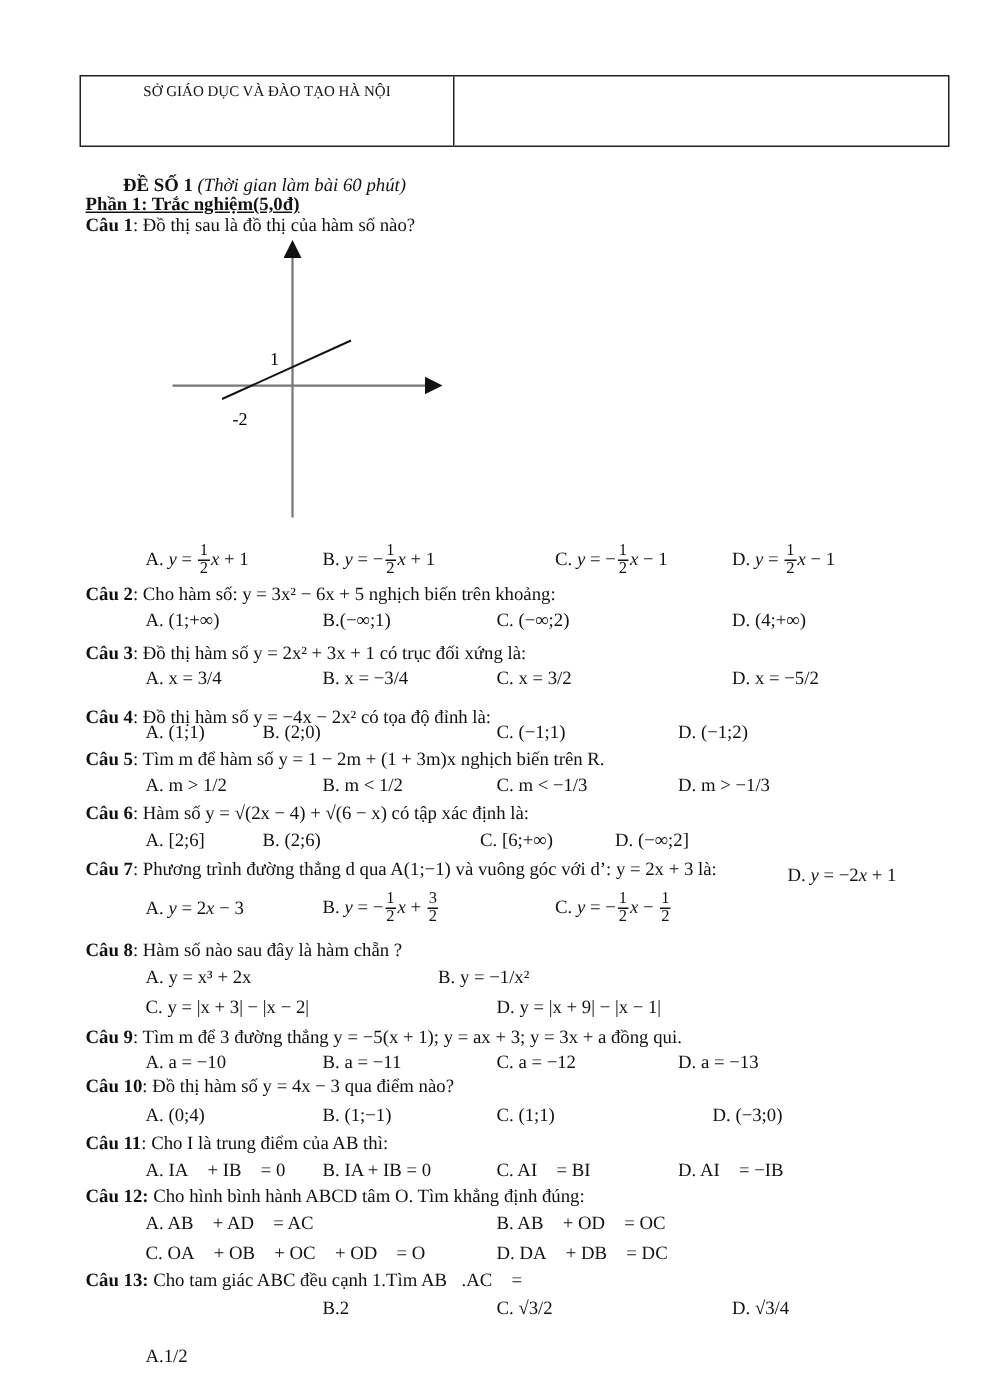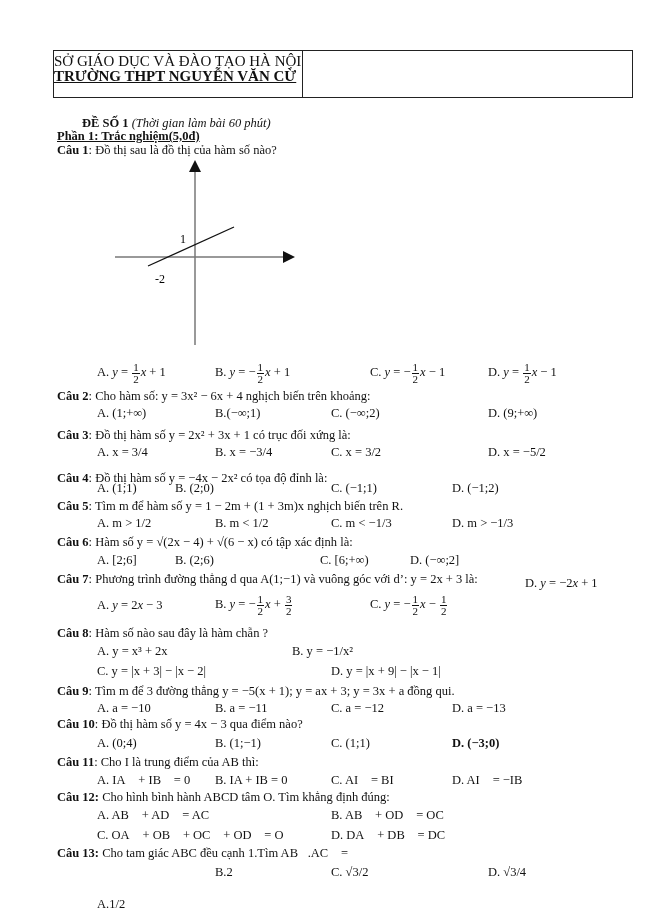--- a/index.html
+++ b/index.html
@@ -1,37 +1,36 @@
 <!DOCTYPE html>
 <html><head>
 <meta charset="utf-8">
 <style>
   html, body { margin: 0; padding: 0; background: #fff; }
   body { width: 670px; height: 922px; position: relative; font-family: "Liberation Serif", "DejaVu Serif", serif; color: #111; font-size: 12.5px; overflow: hidden; }
   .hdr { position: absolute; left: 53px; top: 50px; width: 578px; height: 46px; border: 1px solid #222; display: flex; }
-  .hdr .col { flex: 1; font-size: 15px; line-height: 15px; padding-top: 3px; }
+  .hdr .col { flex: 1; text-align: center; font-size: 10px; line-height: 15px; padding-top: 3px; }
   .hdr .col.left { border-right: 1px solid #222; width: 248px; flex: none; }
   .hdr .school { font-weight: bold; text-decoration: underline; }
   .abs { position: absolute; white-space: nowrap; }
   .b { font-weight: bold; }
   .i { font-style: italic; }
   .u { text-decoration: underline; }
   .m { font-style: italic; }
   .frac { display: inline-block; vertical-align: middle; text-align: center; font-size: 11px; line-height: 11px; margin: 0 1px; }
   .frac span { display: block; }
   .frac .num { border-bottom: 1px solid #111; padding: 0 1px; }
   .graph { position: absolute; left: 110px; top: 160px; width: 200px; height: 200px; }
 </style>
 </head>
 <body>
 
 <div class="hdr">
   <div class="col left">
     <div>SỞ GIÁO DỤC VÀ ĐÀO TẠO HÀ NỘI</div>
-    <div class="school">TRƯỜNG THPT NGUYỄN VĂN CỪ</div>
   </div>
 </div>
 
 <div class="abs" style="left:82px; top:116px;">
   <span class="b">ĐỀ SỐ 1</span>
   <span class="i">(Thời gian làm bài 60 phút)</span>
 </div>
 <div class="abs b u" style="left:57px; top:129px;">Phần 1: Trắc nghiệm(5,0đ)</div>
 
 <div class="abs" style="left:57px; top:143px;">
@@ -50,26 +49,26 @@
   <text x="70" y="83" font-size="12" font-family="Liberation Serif, serif">1</text>
   <text x="45" y="123" font-size="12" font-family="Liberation Serif, serif">-2</text>
 </svg>
 
 <div class="abs" style="left:97px; top:362px;">A. <span class="m">y</span> = <span class="frac"><span class="num">1</span><span>2</span></span><span class="m">x</span> + 1</div>
 <div class="abs" style="left:215px; top:362px;">B. <span class="m">y</span> = −<span class="frac"><span class="num">1</span><span>2</span></span><span class="m">x</span> + 1</div>
 <div class="abs" style="left:370px; top:362px;">C. <span class="m">y</span> = −<span class="frac"><span class="num">1</span><span>2</span></span><span class="m">x</span> − 1</div>
 <div class="abs" style="left:488px; top:362px;">D. <span class="m">y</span> = <span class="frac"><span class="num">1</span><span>2</span></span><span class="m">x</span> − 1</div>
 
 <div class="abs" style="left:57px; top:389px;">
-  <span class="b">Câu 2</span><span>: Cho hàm số:  y = 3x² − 6x + 4 nghịch biến trên khoảng:</span>
+  <span class="b">Câu 2</span><span>: Cho hàm số:  y = 3x² − 6x + 5 nghịch biến trên khoảng:</span>
 </div>
 <div class="abs" style="left:97px; top:406px;">A. (1;+∞)</div>
 <div class="abs" style="left:215px; top:406px;">B.(−∞;1)</div>
 <div class="abs" style="left:331px; top:406px;">C. (−∞;2)</div>
-<div class="abs" style="left:488px; top:406px;">D. (9;+∞)</div>
+<div class="abs" style="left:488px; top:406px;">D. (4;+∞)</div>
 
 <div class="abs" style="left:57px; top:428px;">
   <span class="b">Câu 3</span><span>: Đồ thị hàm số  y = 2x² + 3x + 1  có trục đối xứng là:</span>
 </div>
 <div class="abs" style="left:97px; top:445px;">A. x = 3/4</div>
 <div class="abs" style="left:215px; top:445px;">B. x = −3/4</div>
 <div class="abs" style="left:331px; top:445px;">C. x = 3/2</div>
 <div class="abs" style="left:488px; top:445px;">D. x = −5/2</div>
 
 <div class="abs" style="left:57px; top:471px;">
@@ -119,21 +118,21 @@
 <div class="abs" style="left:215px; top:701px;">B. a = −11</div>
 <div class="abs" style="left:331px; top:701px;">C. a = −12</div>
 <div class="abs" style="left:452px; top:701px;">D. a = −13</div>
 
 <div class="abs" style="left:57px; top:717px;">
   <span class="b">Câu 10</span><span>: Đồ thị hàm số  y = 4x − 3 qua điểm nào?</span>
 </div>
 <div class="abs" style="left:97px; top:736px;">A. (0;4)</div>
 <div class="abs" style="left:215px; top:736px;">B. (1;−1)</div>
 <div class="abs" style="left:331px; top:736px;">C. (1;1)</div>
-<div class="abs" style="left:452px; top:736px;font-weight:bold;">D. (−3;0)</div>
+<div class="abs" style="left:475px; top:736px;">D. (−3;0)</div>
 
 <div class="abs" style="left:57px; top:755px;">
   <span class="b">Câu 11</span><span>: Cho I là trung điểm của AB thì:</span>
 </div>
 <div class="abs" style="left:97px; top:773px;">A. IA⃗ + IB⃗ = 0⃗</div>
 <div class="abs" style="left:215px; top:773px;">B. IA + IB = 0</div>
 <div class="abs" style="left:331px; top:773px;">C. AI⃗ = BI⃗</div>
 <div class="abs" style="left:452px; top:773px;">D. AI⃗ = −IB⃗</div>
 
 <div class="abs" style="left:57px; top:790px;">

